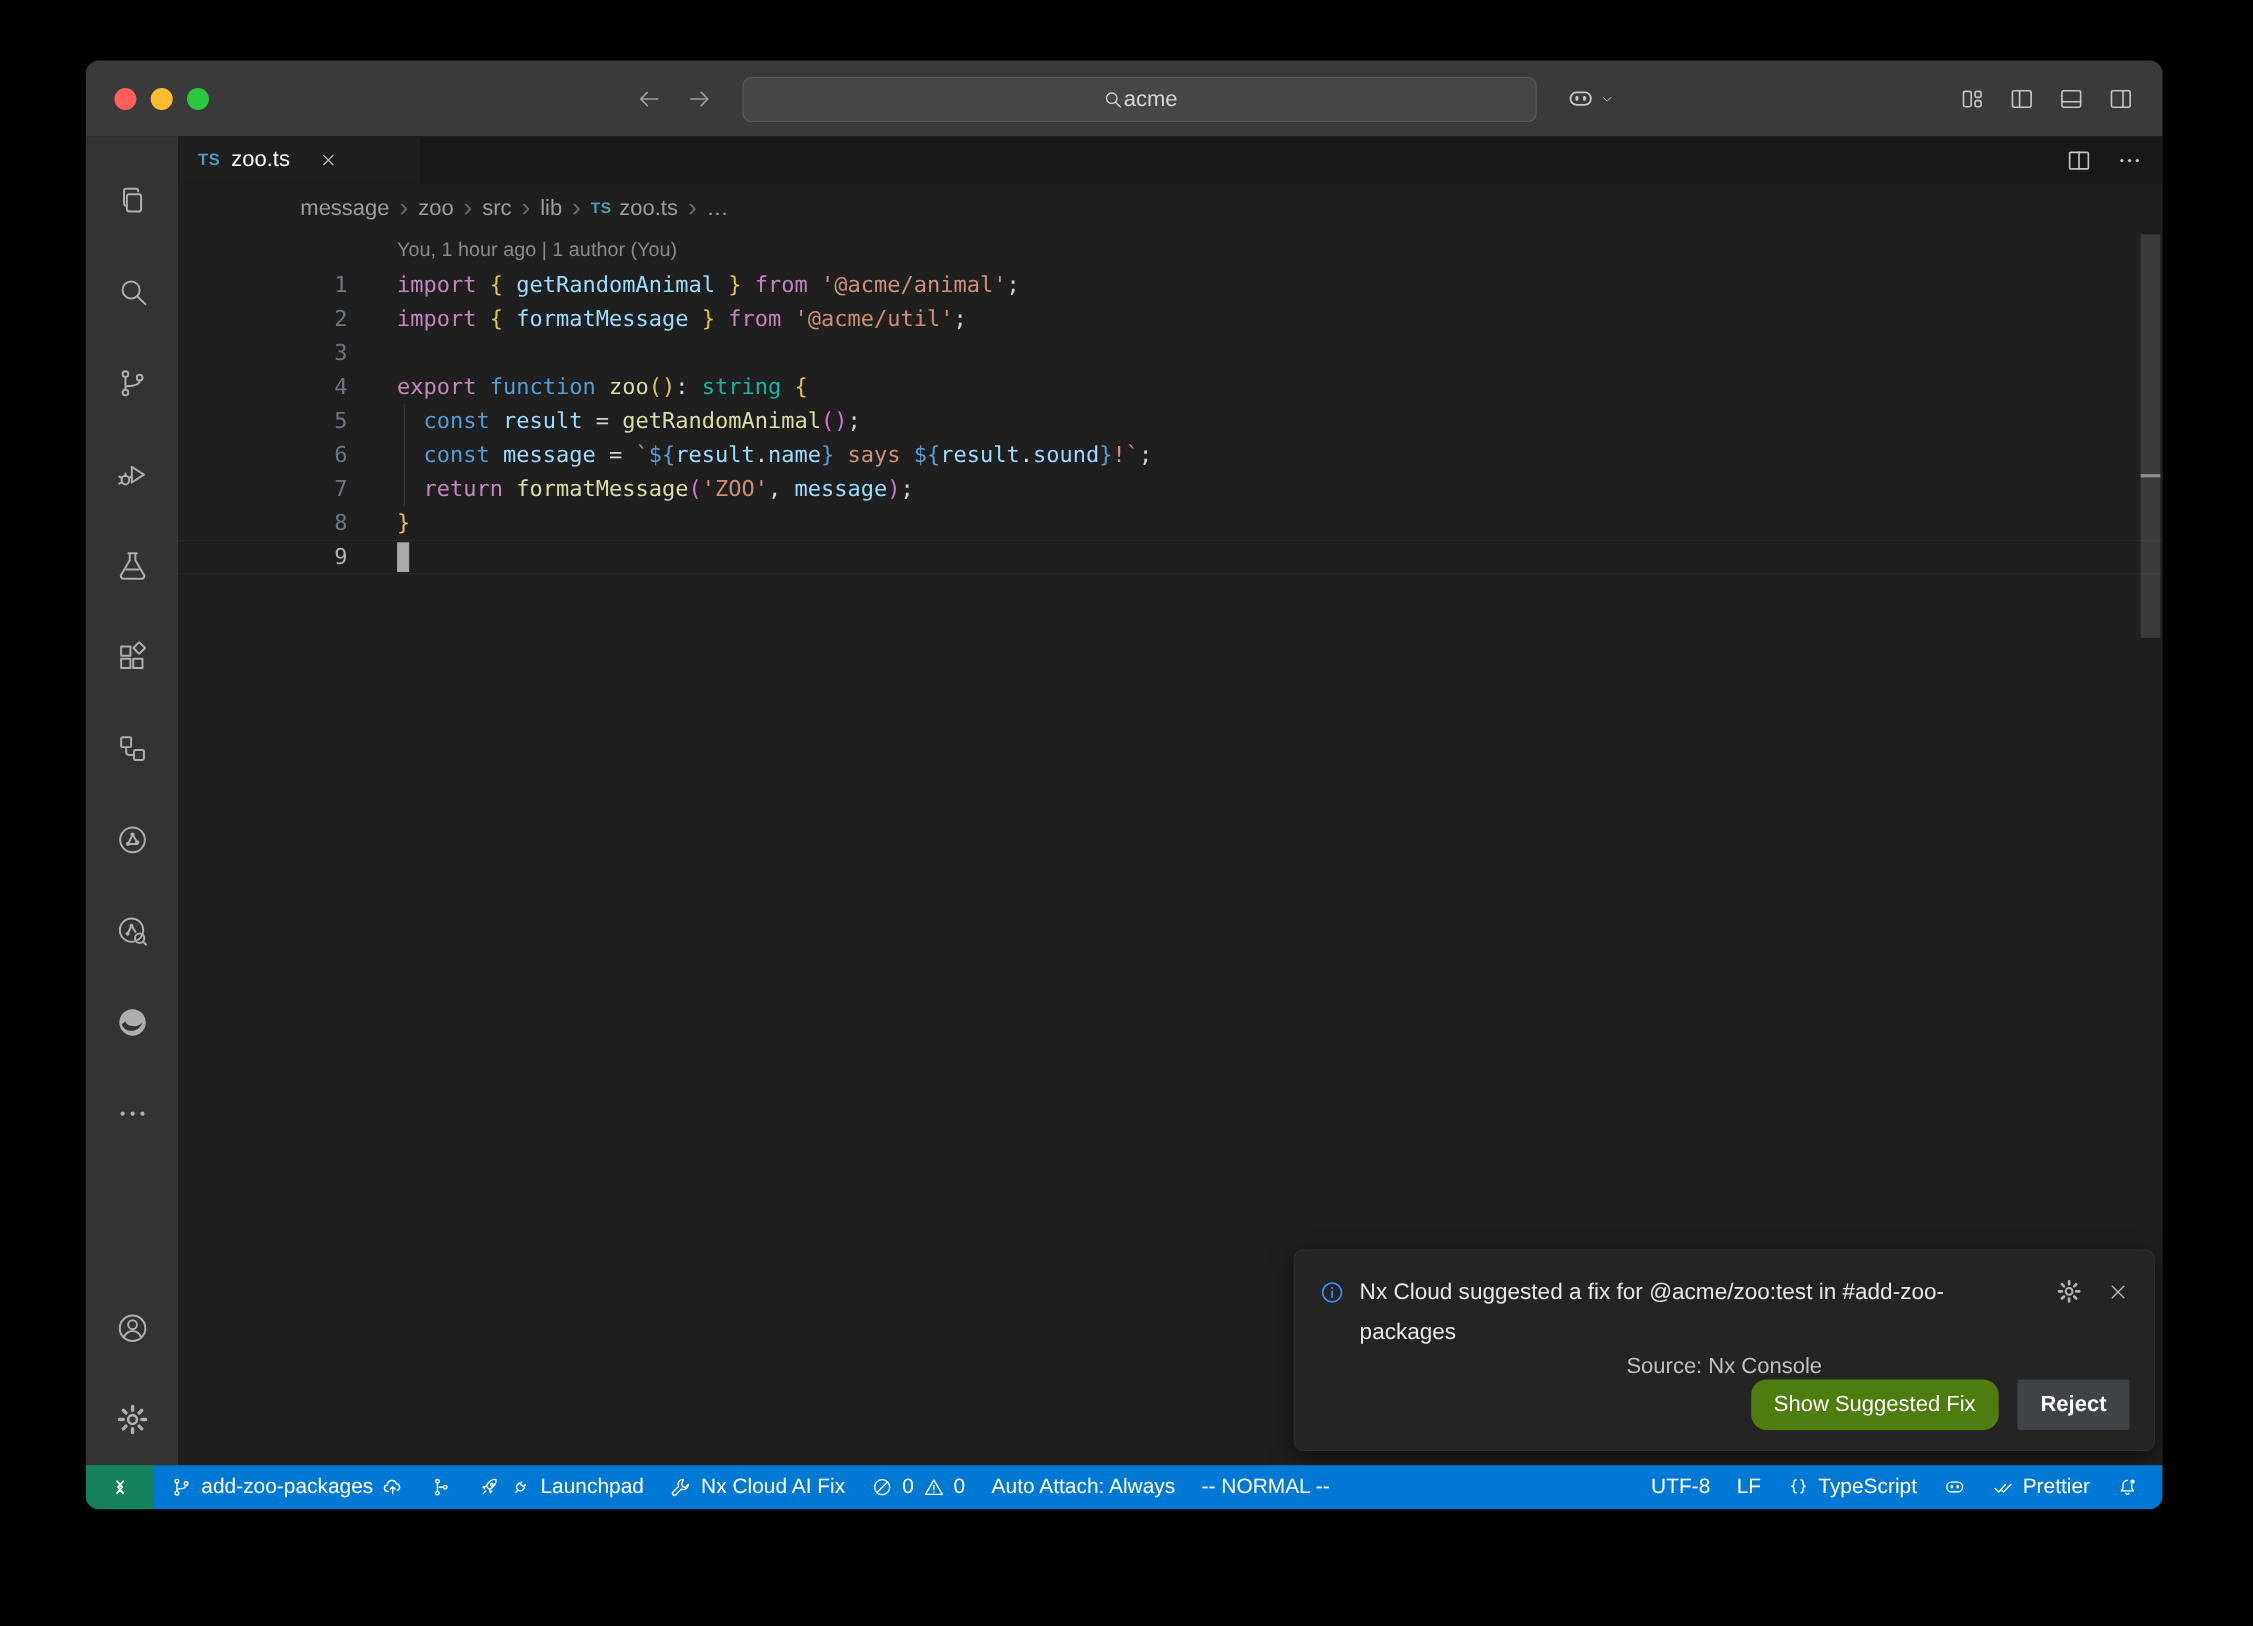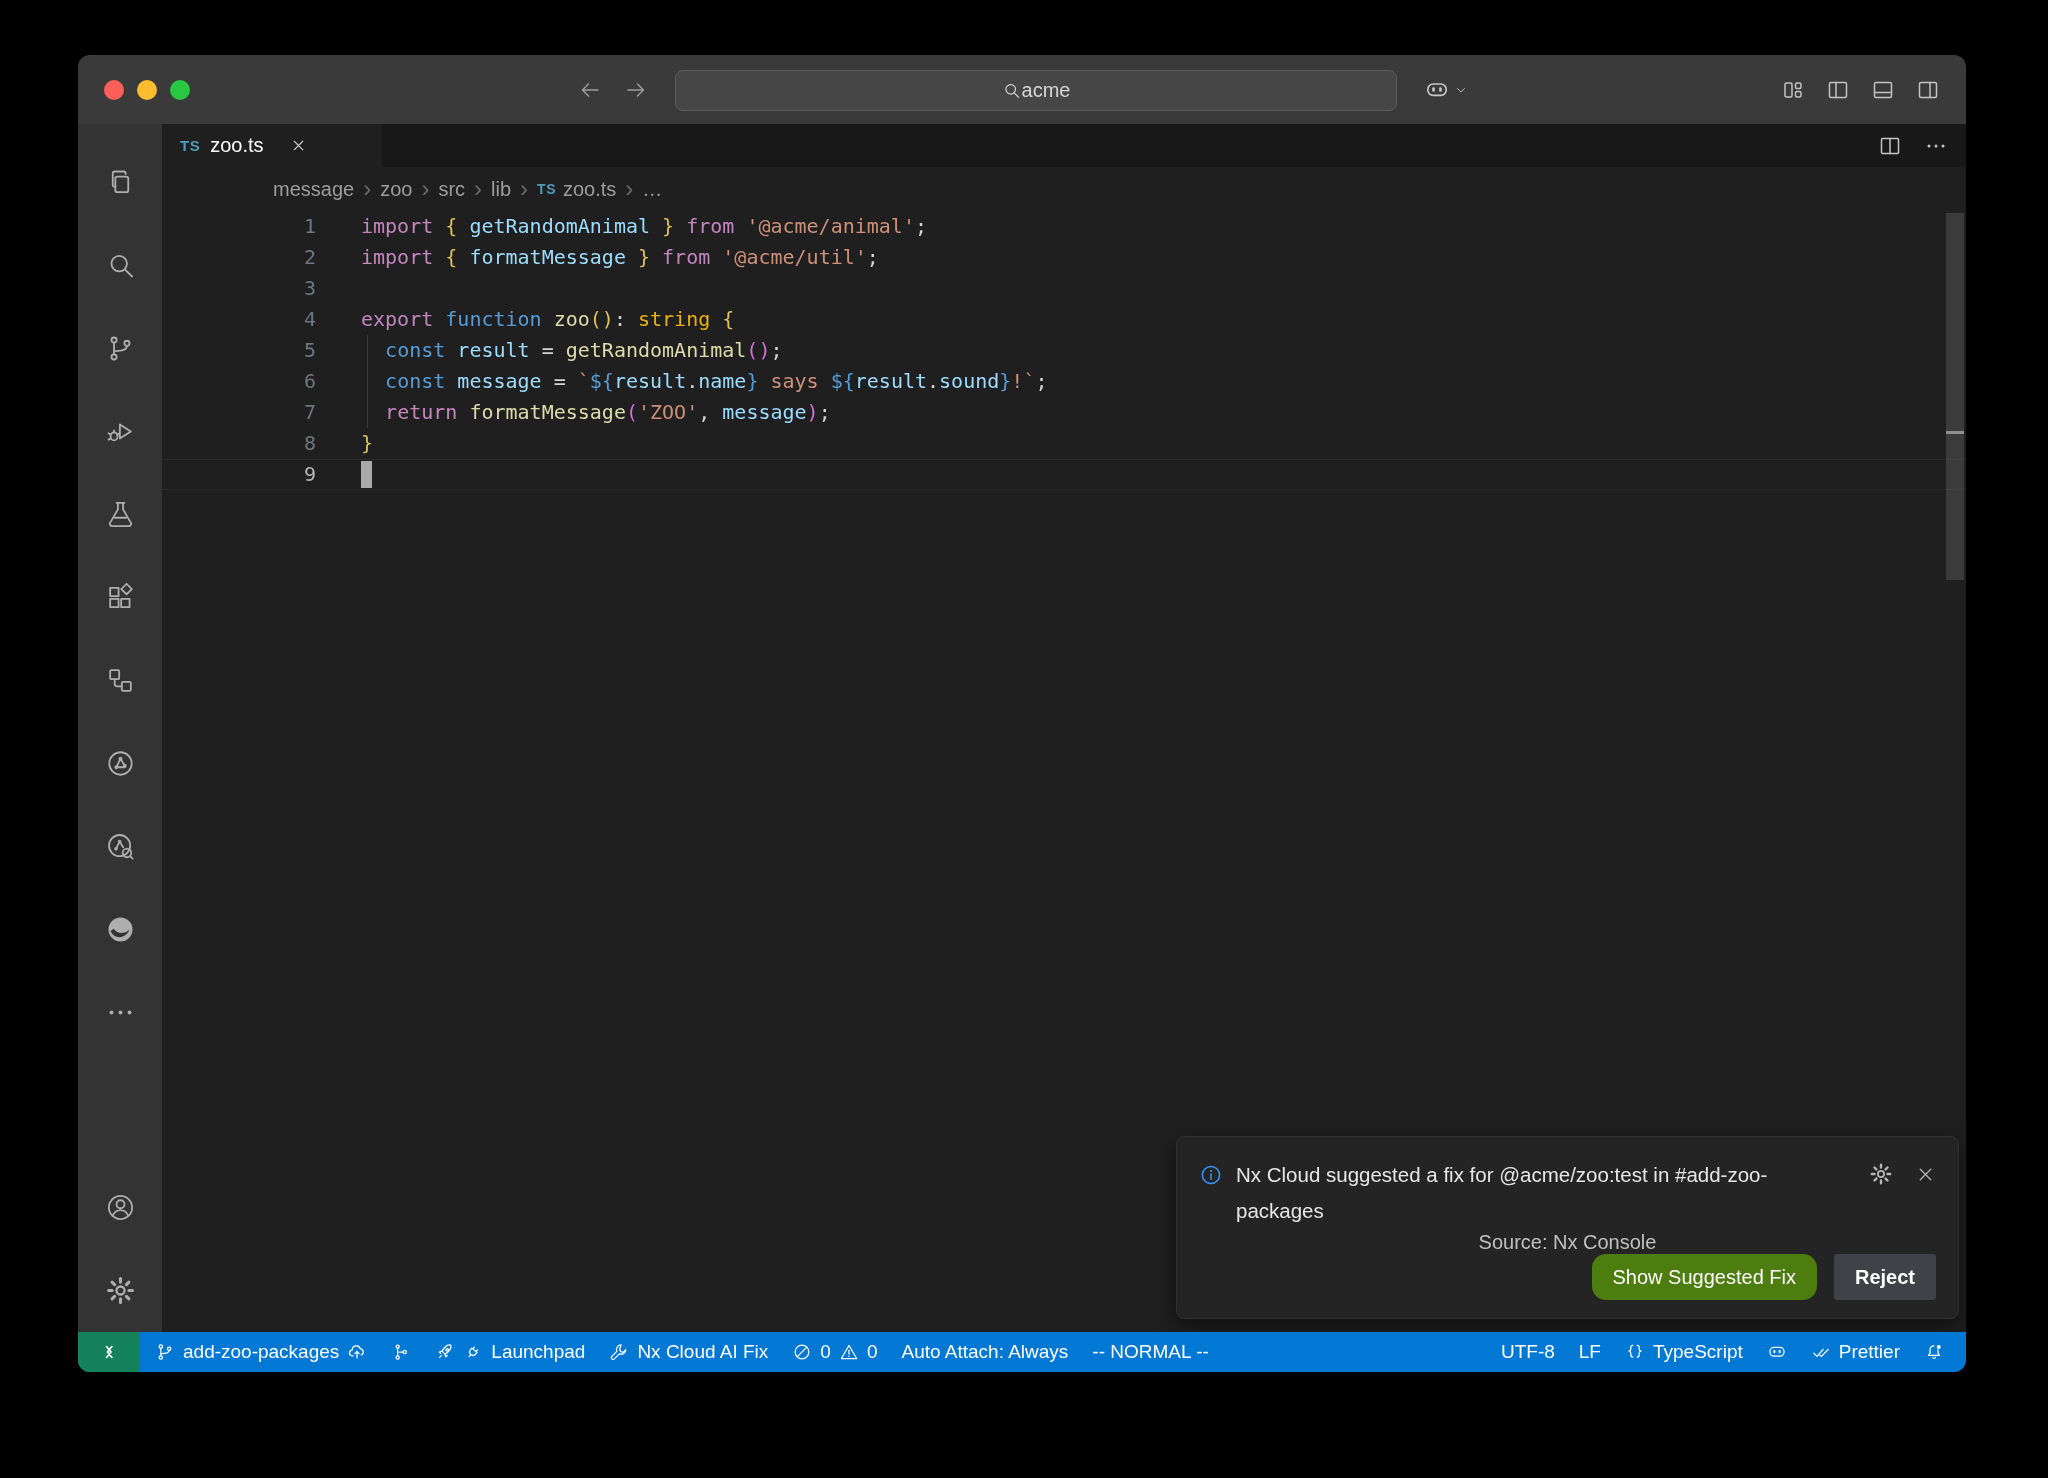--- a/index.html
+++ b/index.html
@@ -40,21 +40,21 @@
   .blame{margin:4px 0 0 199px;height:28px;line-height:24px;color:#8a8a8a;font-size:18px;}
   .code{font-family:"DejaVu Sans Mono",monospace;font-size:20px;}
   .line{display:flex;height:31px;line-height:31px;white-space:pre;position:relative;}
   .gutter{width:154px;text-align:right;color:#6e7681;flex:none;}
   .lcontent{padding-left:45px;color:#d4d4d4;position:relative;}
   .line.active{border-top:1px solid #292929;border-bottom:1px solid #292929;height:29px;line-height:29px;}
   .line.active .gutter{color:#b5b5b5;}
   .guide{position:absolute;left:205px;top:0;bottom:0;width:1px;background:#3c3c3c;}
   .cursor{display:inline-block;width:11px;height:27px;background:#a9a9a9;vertical-align:middle;margin-top:-3px;}
   .tk-p{color:#c586c0}.tk-b{color:#569cd6}.tk-y{color:#dcdcaa}.tk-v{color:#9cdcfe}
-  .tk-o{color:#ce9178}.tk-t{color:#eab308}.tk-g{color:#e2c05c}.tk-k{color:#d670d6}.tk-w{color:#d4d4d4}
+  .tk-o{color:#ce9178}.tk-t{color:#14b8a6}.tk-g{color:#e2c05c}.tk-k{color:#d670d6}.tk-w{color:#d4d4d4}
   .scrollbar{position:absolute;right:0;top:89px;width:22px;bottom:0;}
   .sb-thumb{position:absolute;left:2px;right:2px;top:0;height:367px;background:rgba(115,115,115,.34);}
   .sb-marker{position:absolute;left:0;right:0;top:218px;height:3px;background:#8f8f8f;}
   
   .toast{position:absolute;right:7px;bottom:53px;width:783px;height:183px;background:#242425;
     border:1px solid #313132;border-radius:8px;box-shadow:0 6px 20px rgba(0,0,0,.55);
     padding:20px 22px 18px 22px;box-sizing:border-box;display:flex;flex-direction:column;justify-content:space-between;}
   .toast-top{display:flex;align-items:flex-start;gap:13px;}
   .toast-msg{color:#e6e6e6;font-size:20.5px;line-height:36px;width:560px;}
   .toast-icons{margin-left:auto;display:flex;align-items:center;gap:22px;color:#b6b6b6;padding-top:5px;}
@@ -433,20 +433,21 @@
           <span class="crumb">
             <span class="ts-badge" style="font-size: 14px;">TS</span>
             <span>zoo.ts</span>
           </span>
           <span class="crumb-sep">›</span>
           <span class="crumb">
             <span>…</span>
           </span>
         </div>
 
+      <div class="blame">You, 1 hour ago | 1 author (You)</div>
 
       <div class="code" id="code">
           <div class="line"><span class="gutter">1</span><span class="lcontent"><span class="tk-p">import</span><span class="tk-w"> </span><span class="tk-g">{</span><span class="tk-w"> </span><span class="tk-v">getRandomAnimal</span><span class="tk-w"> </span><span class="tk-g">}</span><span class="tk-w"> </span><span class="tk-p">from</span><span class="tk-w"> </span><span class="tk-o">'@acme/animal'</span><span class="tk-w">;</span></span></div>
           <div class="line"><span class="gutter">2</span><span class="lcontent"><span class="tk-p">import</span><span class="tk-w"> </span><span class="tk-g">{</span><span class="tk-w"> </span><span class="tk-v">formatMessage</span><span class="tk-w"> </span><span class="tk-g">}</span><span class="tk-w"> </span><span class="tk-p">from</span><span class="tk-w"> </span><span class="tk-o">'@acme/util'</span><span class="tk-w">;</span></span></div>
           <div class="line"><span class="gutter">3</span><span class="lcontent"></span></div>
           <div class="line"><span class="gutter">4</span><span class="lcontent"><span class="tk-p">export</span><span class="tk-w"> </span><span class="tk-b">function</span><span class="tk-w"> </span><span class="tk-y">zoo</span><span class="tk-g">(</span><span class="tk-g">)</span><span class="tk-w">: </span><span class="tk-t">string</span><span class="tk-w"> </span><span class="tk-g">{</span></span></div>
           <div class="line"><span class="gutter">5</span><span class="guide"></span><span class="lcontent"><span class="tk-w">  </span><span class="tk-b">const</span><span class="tk-w"> </span><span class="tk-v">result</span><span class="tk-w"> = </span><span class="tk-y">getRandomAnimal</span><span class="tk-k">(</span><span class="tk-k">)</span><span class="tk-w">;</span></span></div>
           <div class="line"><span class="gutter">6</span><span class="guide"></span><span class="lcontent"><span class="tk-w">  </span><span class="tk-b">const</span><span class="tk-w"> </span><span class="tk-v">message</span><span class="tk-w"> = </span><span class="tk-o">`</span><span class="tk-b">${</span><span class="tk-v">result</span><span class="tk-w">.</span><span class="tk-v">name</span><span class="tk-b">}</span><span class="tk-o"> says </span><span class="tk-b">${</span><span class="tk-v">result</span><span class="tk-w">.</span><span class="tk-v">sound</span><span class="tk-b">}</span><span class="tk-o">!`</span><span class="tk-w">;</span></span></div>
           <div class="line"><span class="gutter">7</span><span class="guide"></span><span class="lcontent"><span class="tk-w">  </span><span class="tk-p">return</span><span class="tk-w"> </span><span class="tk-y">formatMessage</span><span class="tk-k">(</span><span class="tk-o">'ZOO'</span><span class="tk-w">, </span><span class="tk-v">message</span><span class="tk-k">)</span><span class="tk-w">;</span></span></div>
           <div class="line"><span class="gutter">8</span><span class="lcontent"><span class="tk-g">}</span></span></div>

